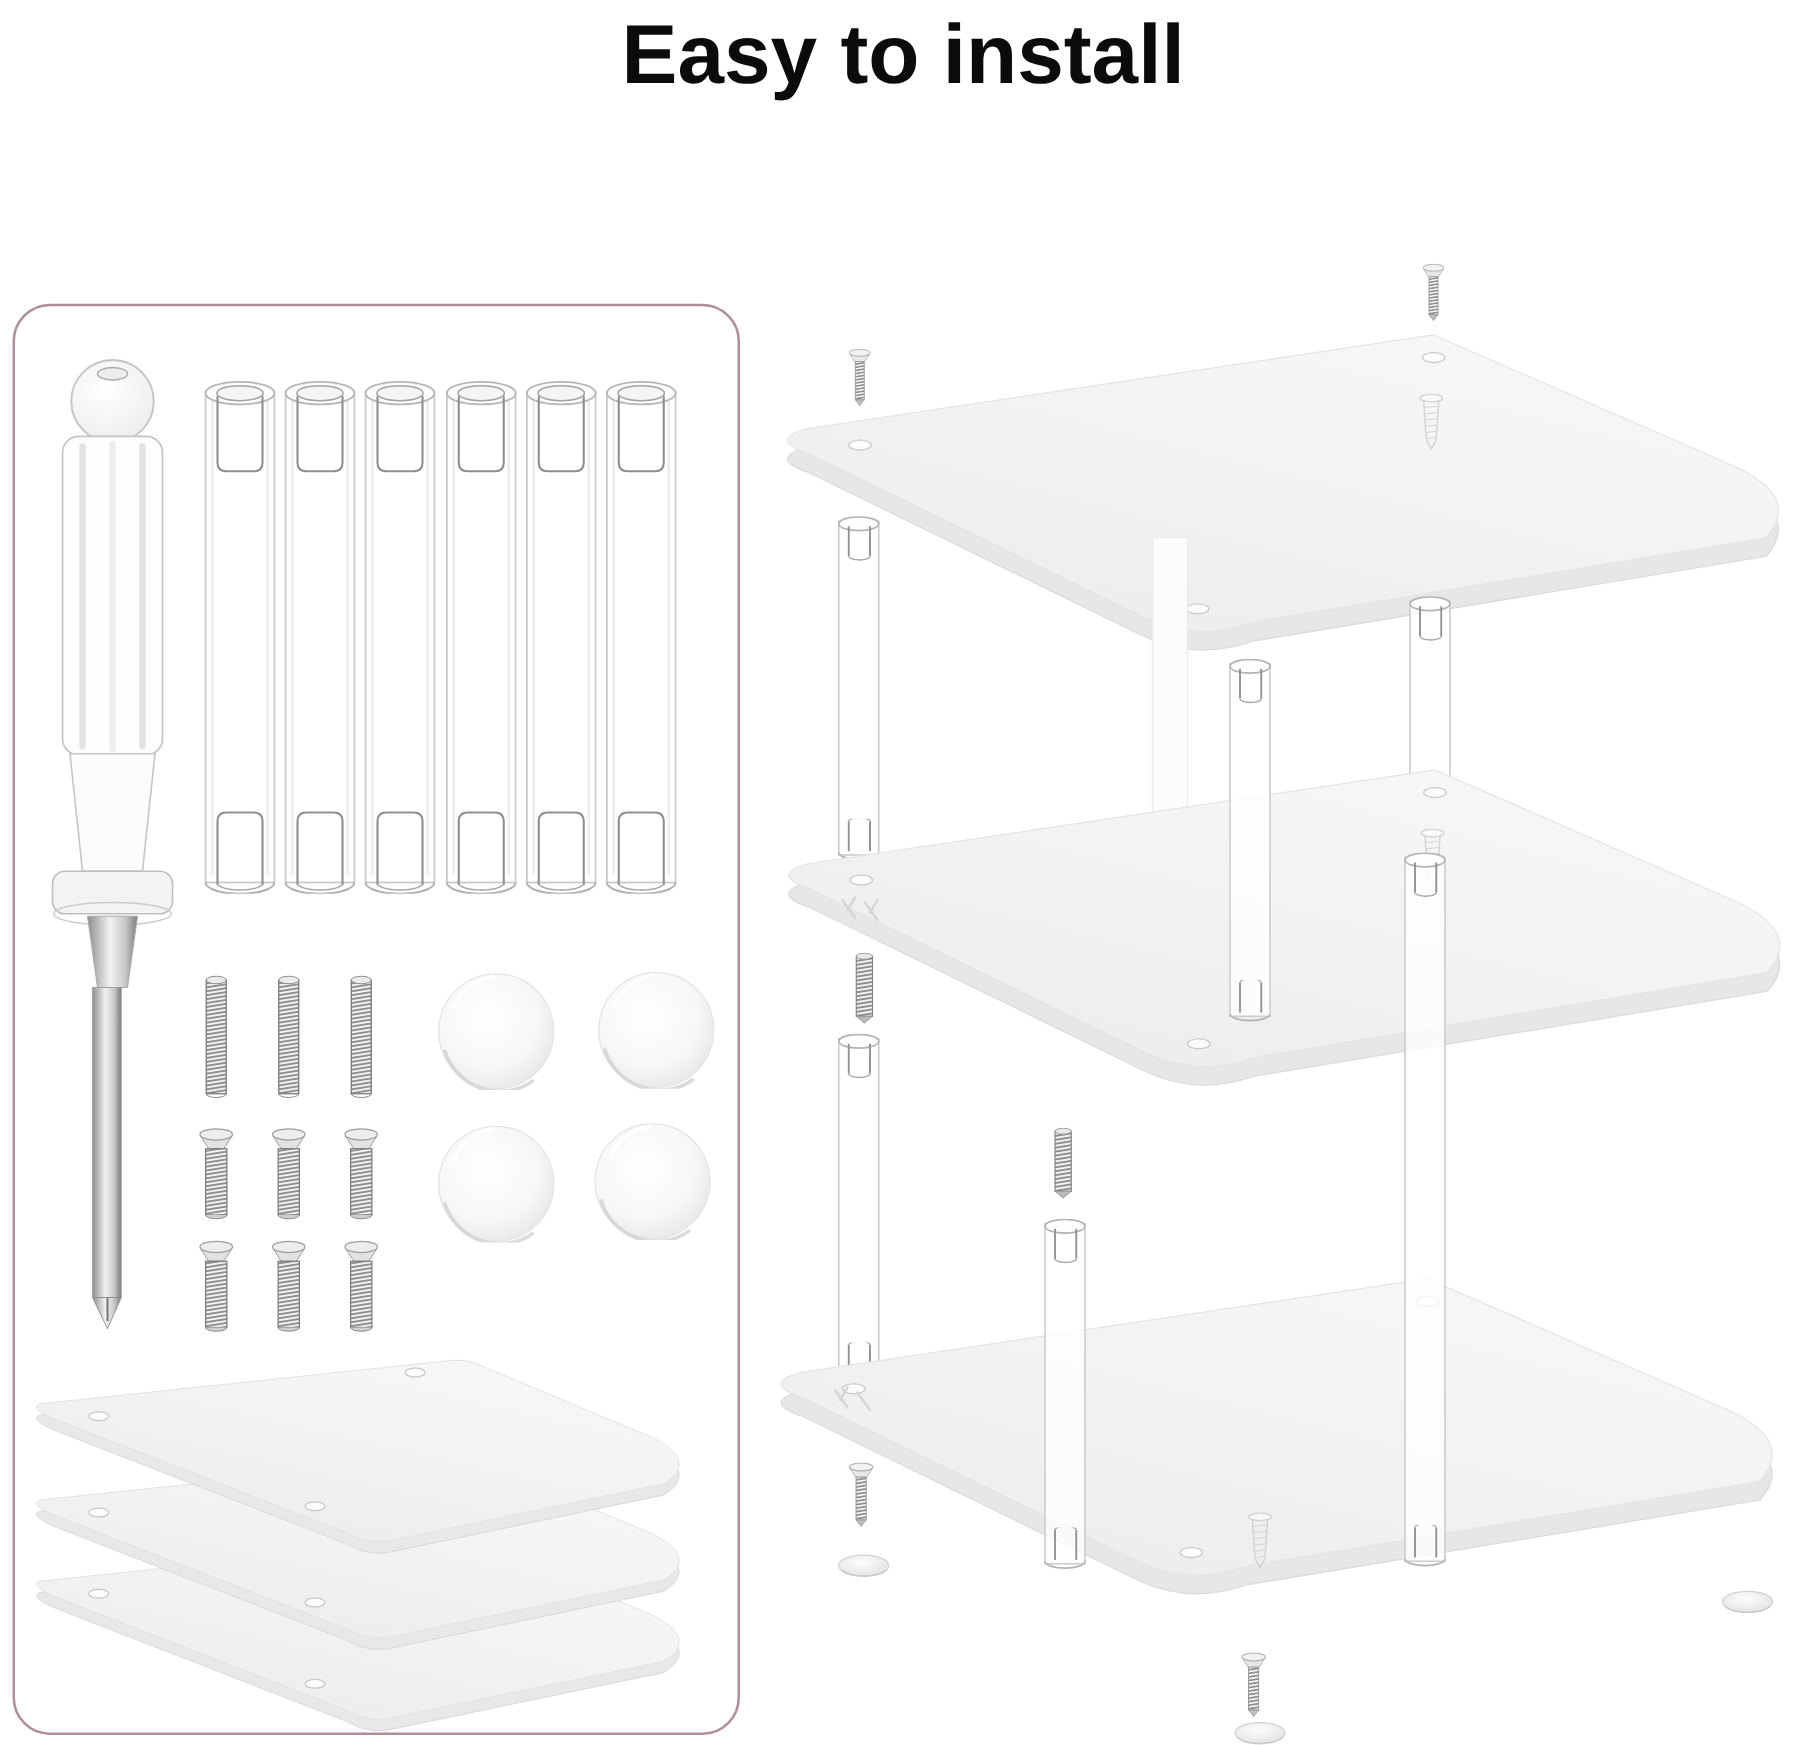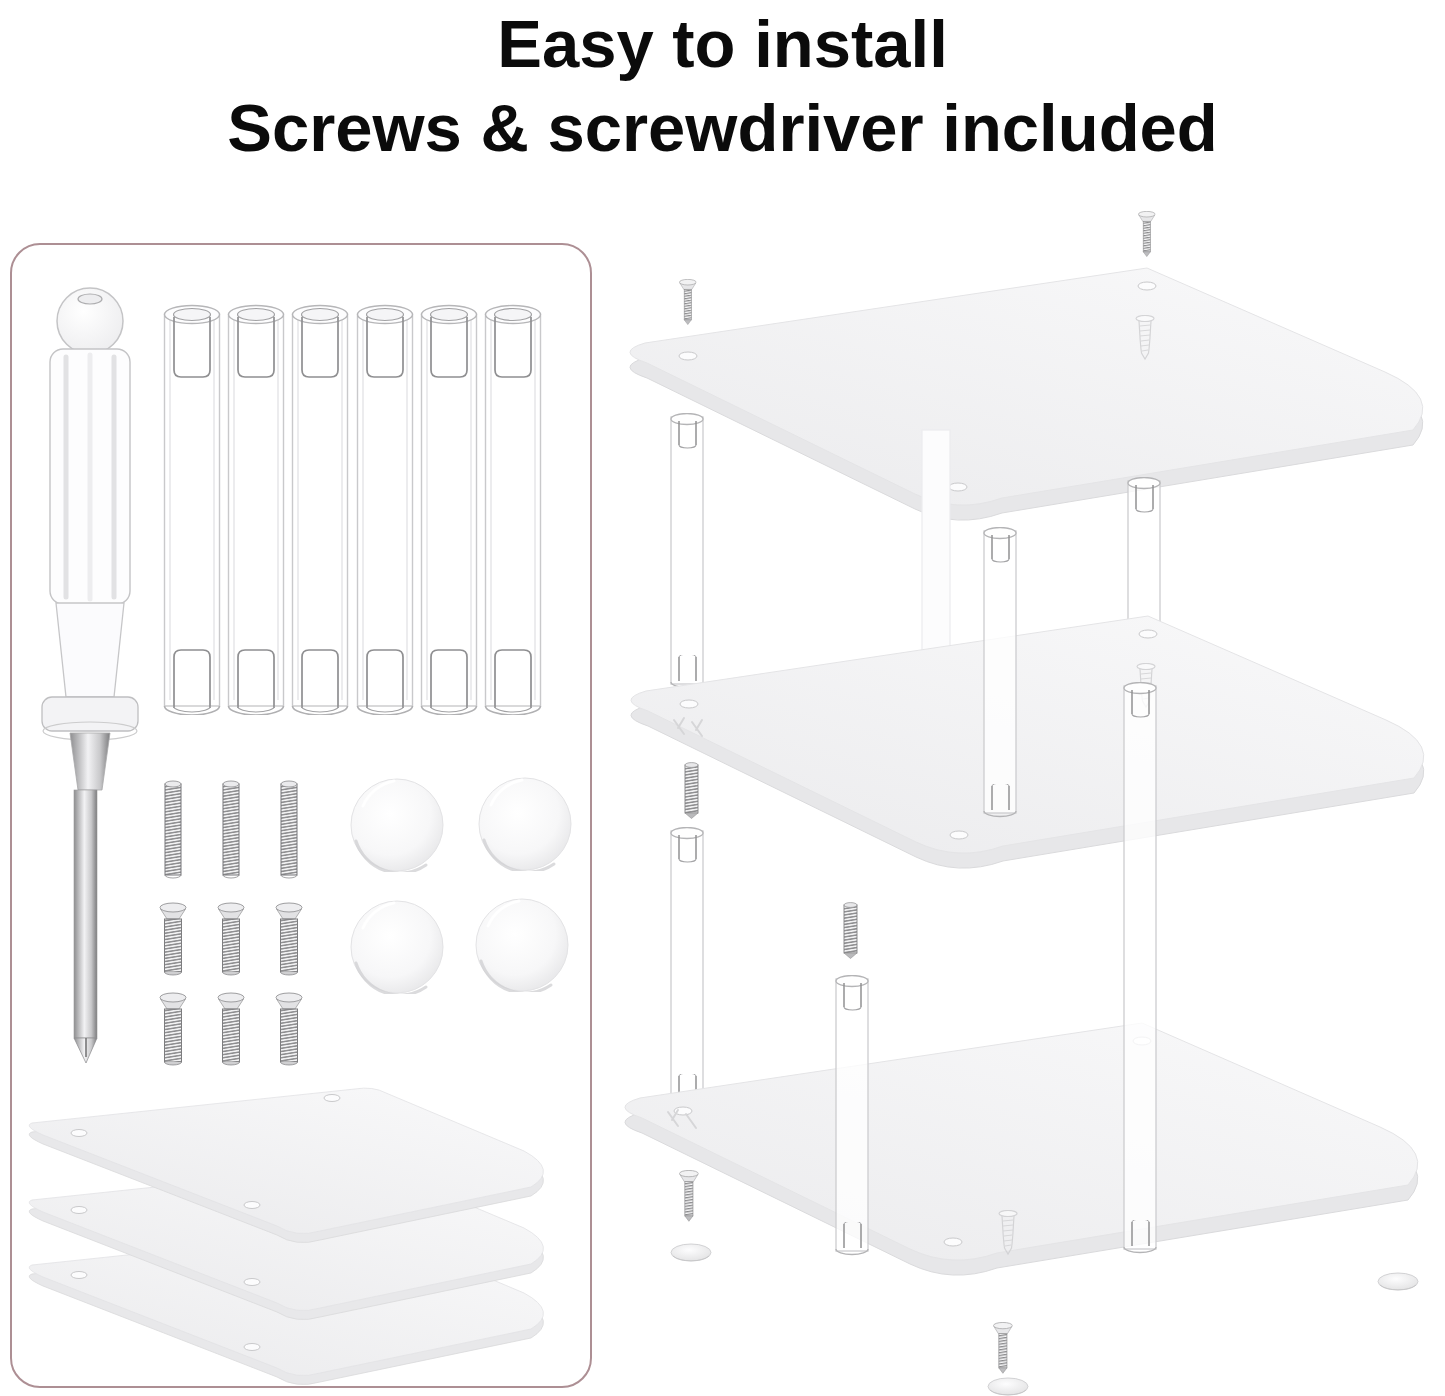--- a/index.html
+++ b/index.html
@@ -28,21 +28,20 @@
   .hole{fill:#fcfcfd;stroke:#c9c9cb;stroke-width:1;}
   .pbody{fill:#ffffff;fill-opacity:.78;stroke:#cdcdcf;stroke-width:1.3;}
   .ghostln{stroke:#cfcfd1;fill:none;}
   .marks{stroke:#d6d6d8;stroke-width:2;fill:none;stroke-linecap:round;}
 </style>
 </head>
 <body>
 
 <div class="title">
   <div>Easy to install</div>
-  <div>Screws &amp; screwdriver included</div>
 </div>
 
 <div class="parts-box">
 <svg width="578" height="1141" viewBox="0 0 578 1141">
   <defs>
     <linearGradient id="gPanelL" x1="0" y1="1" x2="0.8" y2="0">
       <stop offset="0" stop-color="#eaeaec"></stop>
           <stop offset="1" stop-color="#f8f8f9"></stop>
     </linearGradient>
     <linearGradient id="gMetalV" x1="0" y1="0" x2="1" y2="0">

